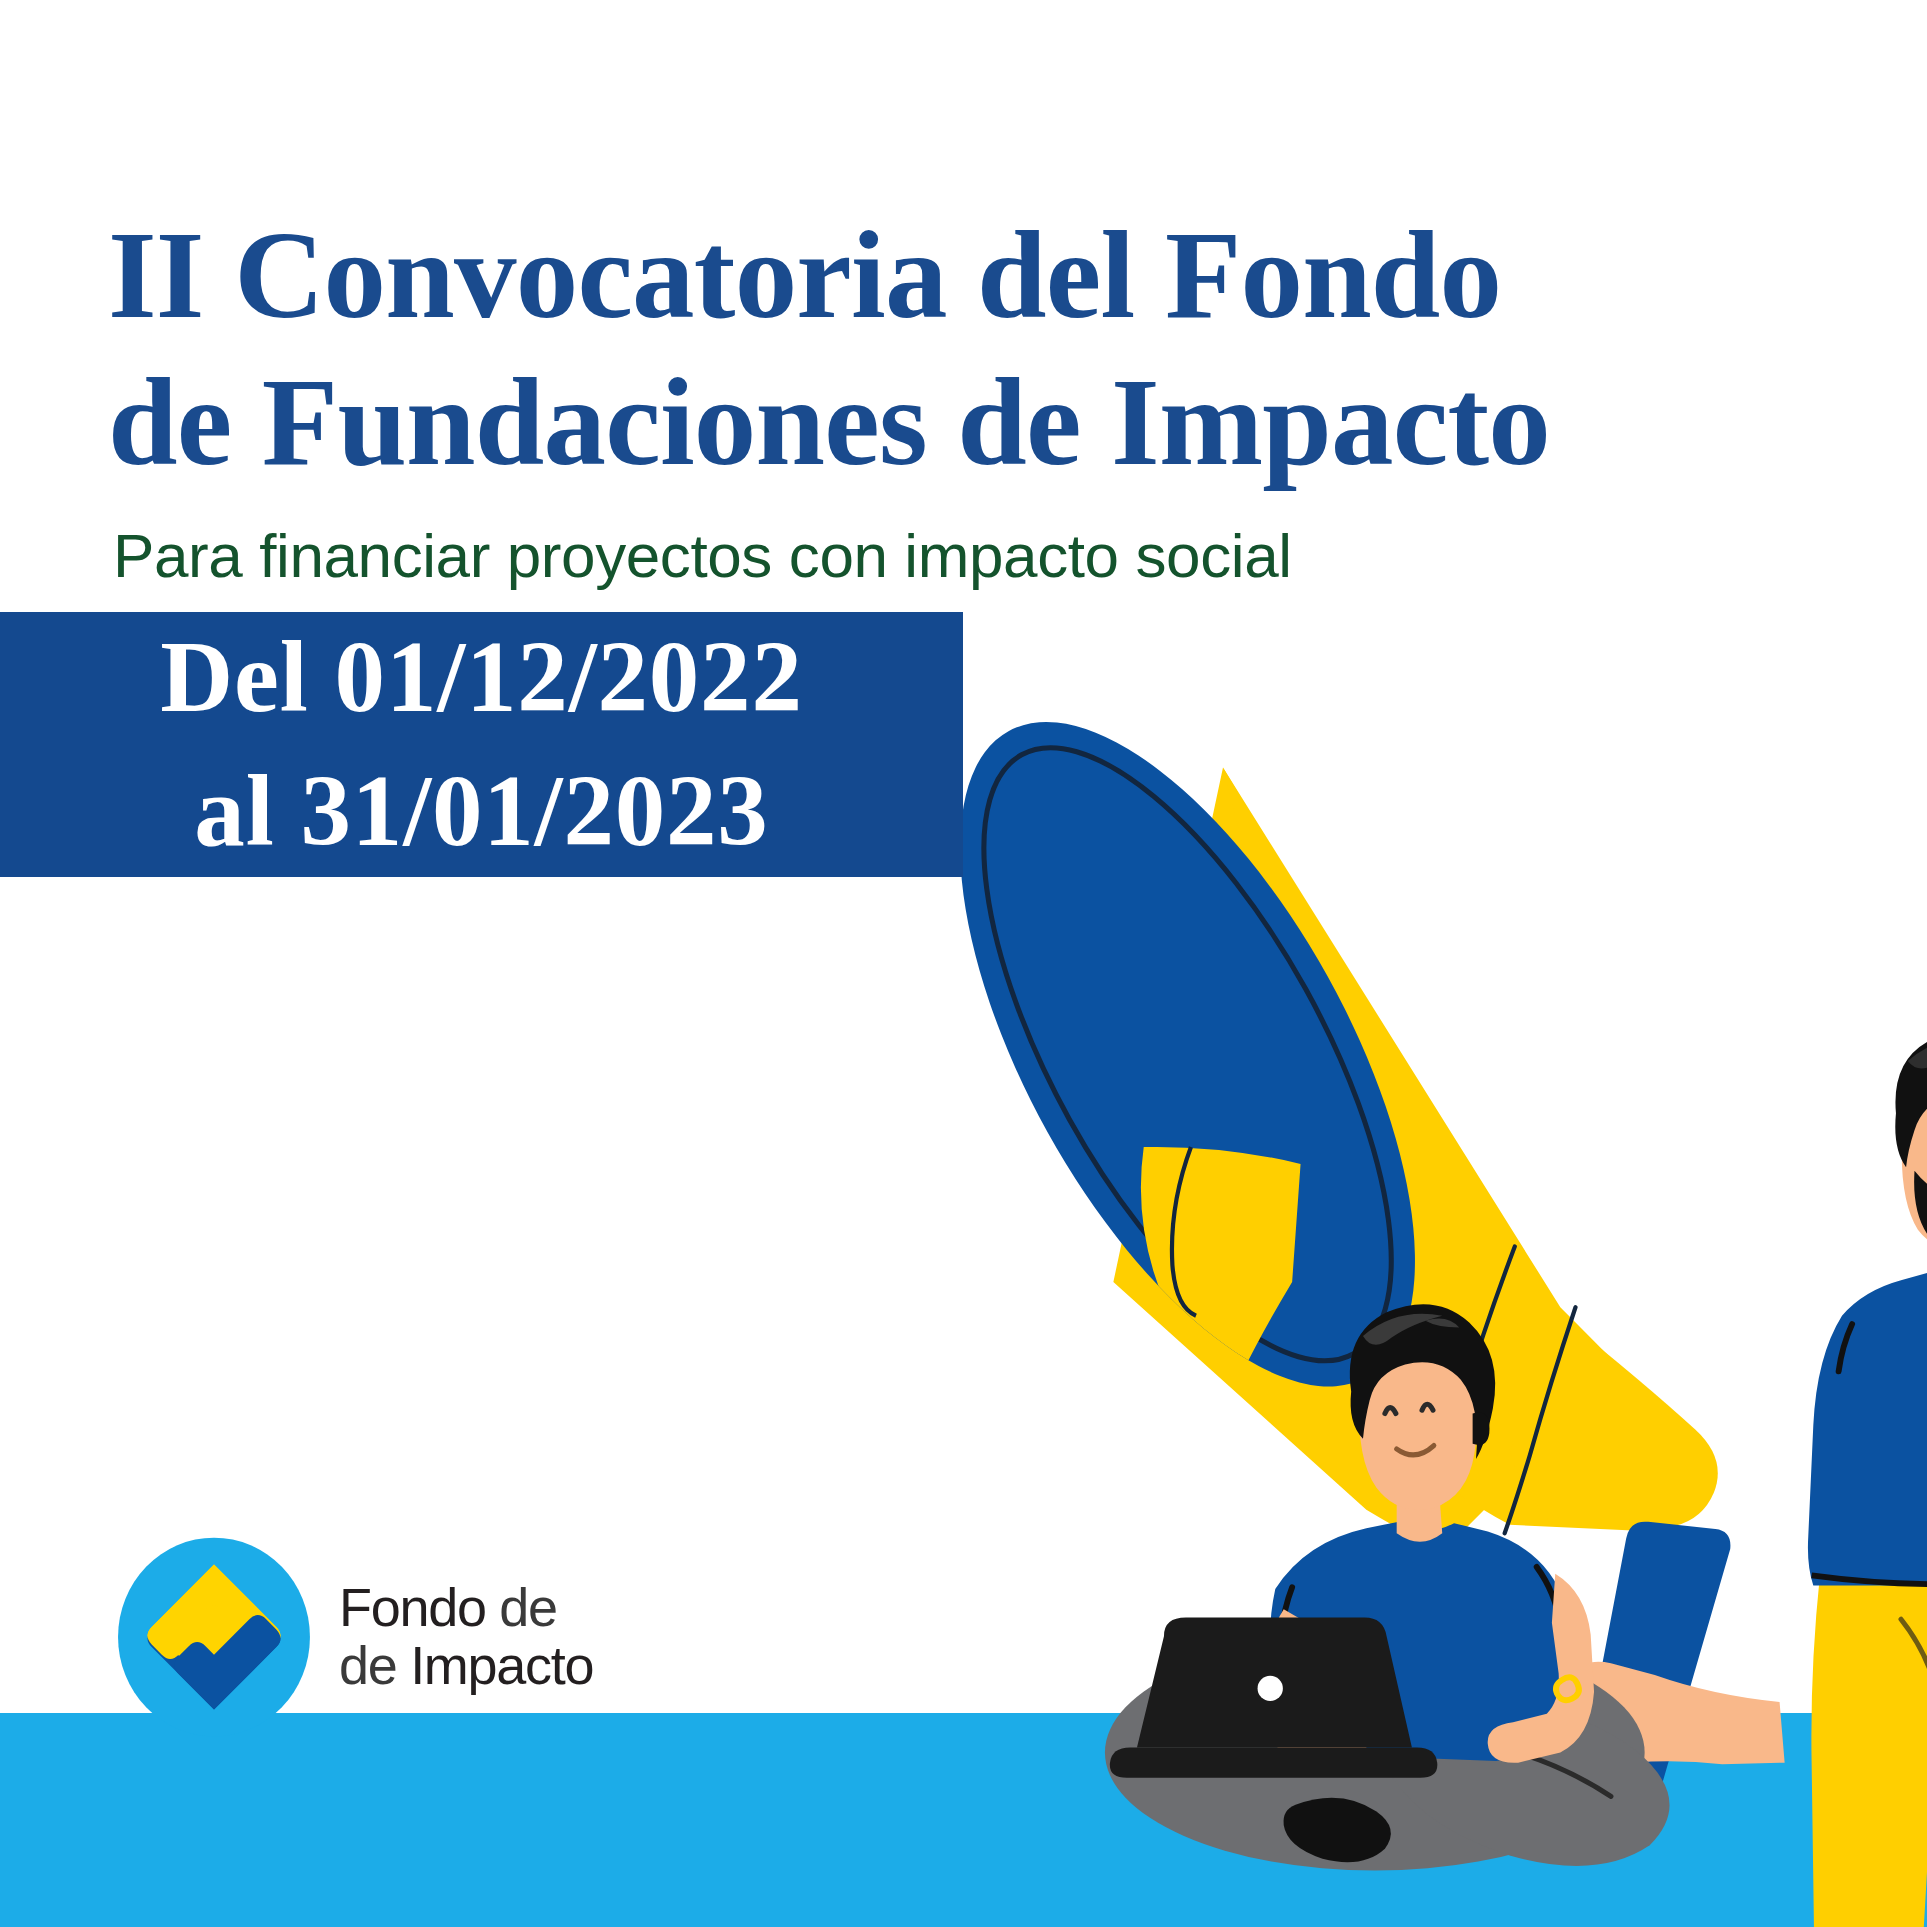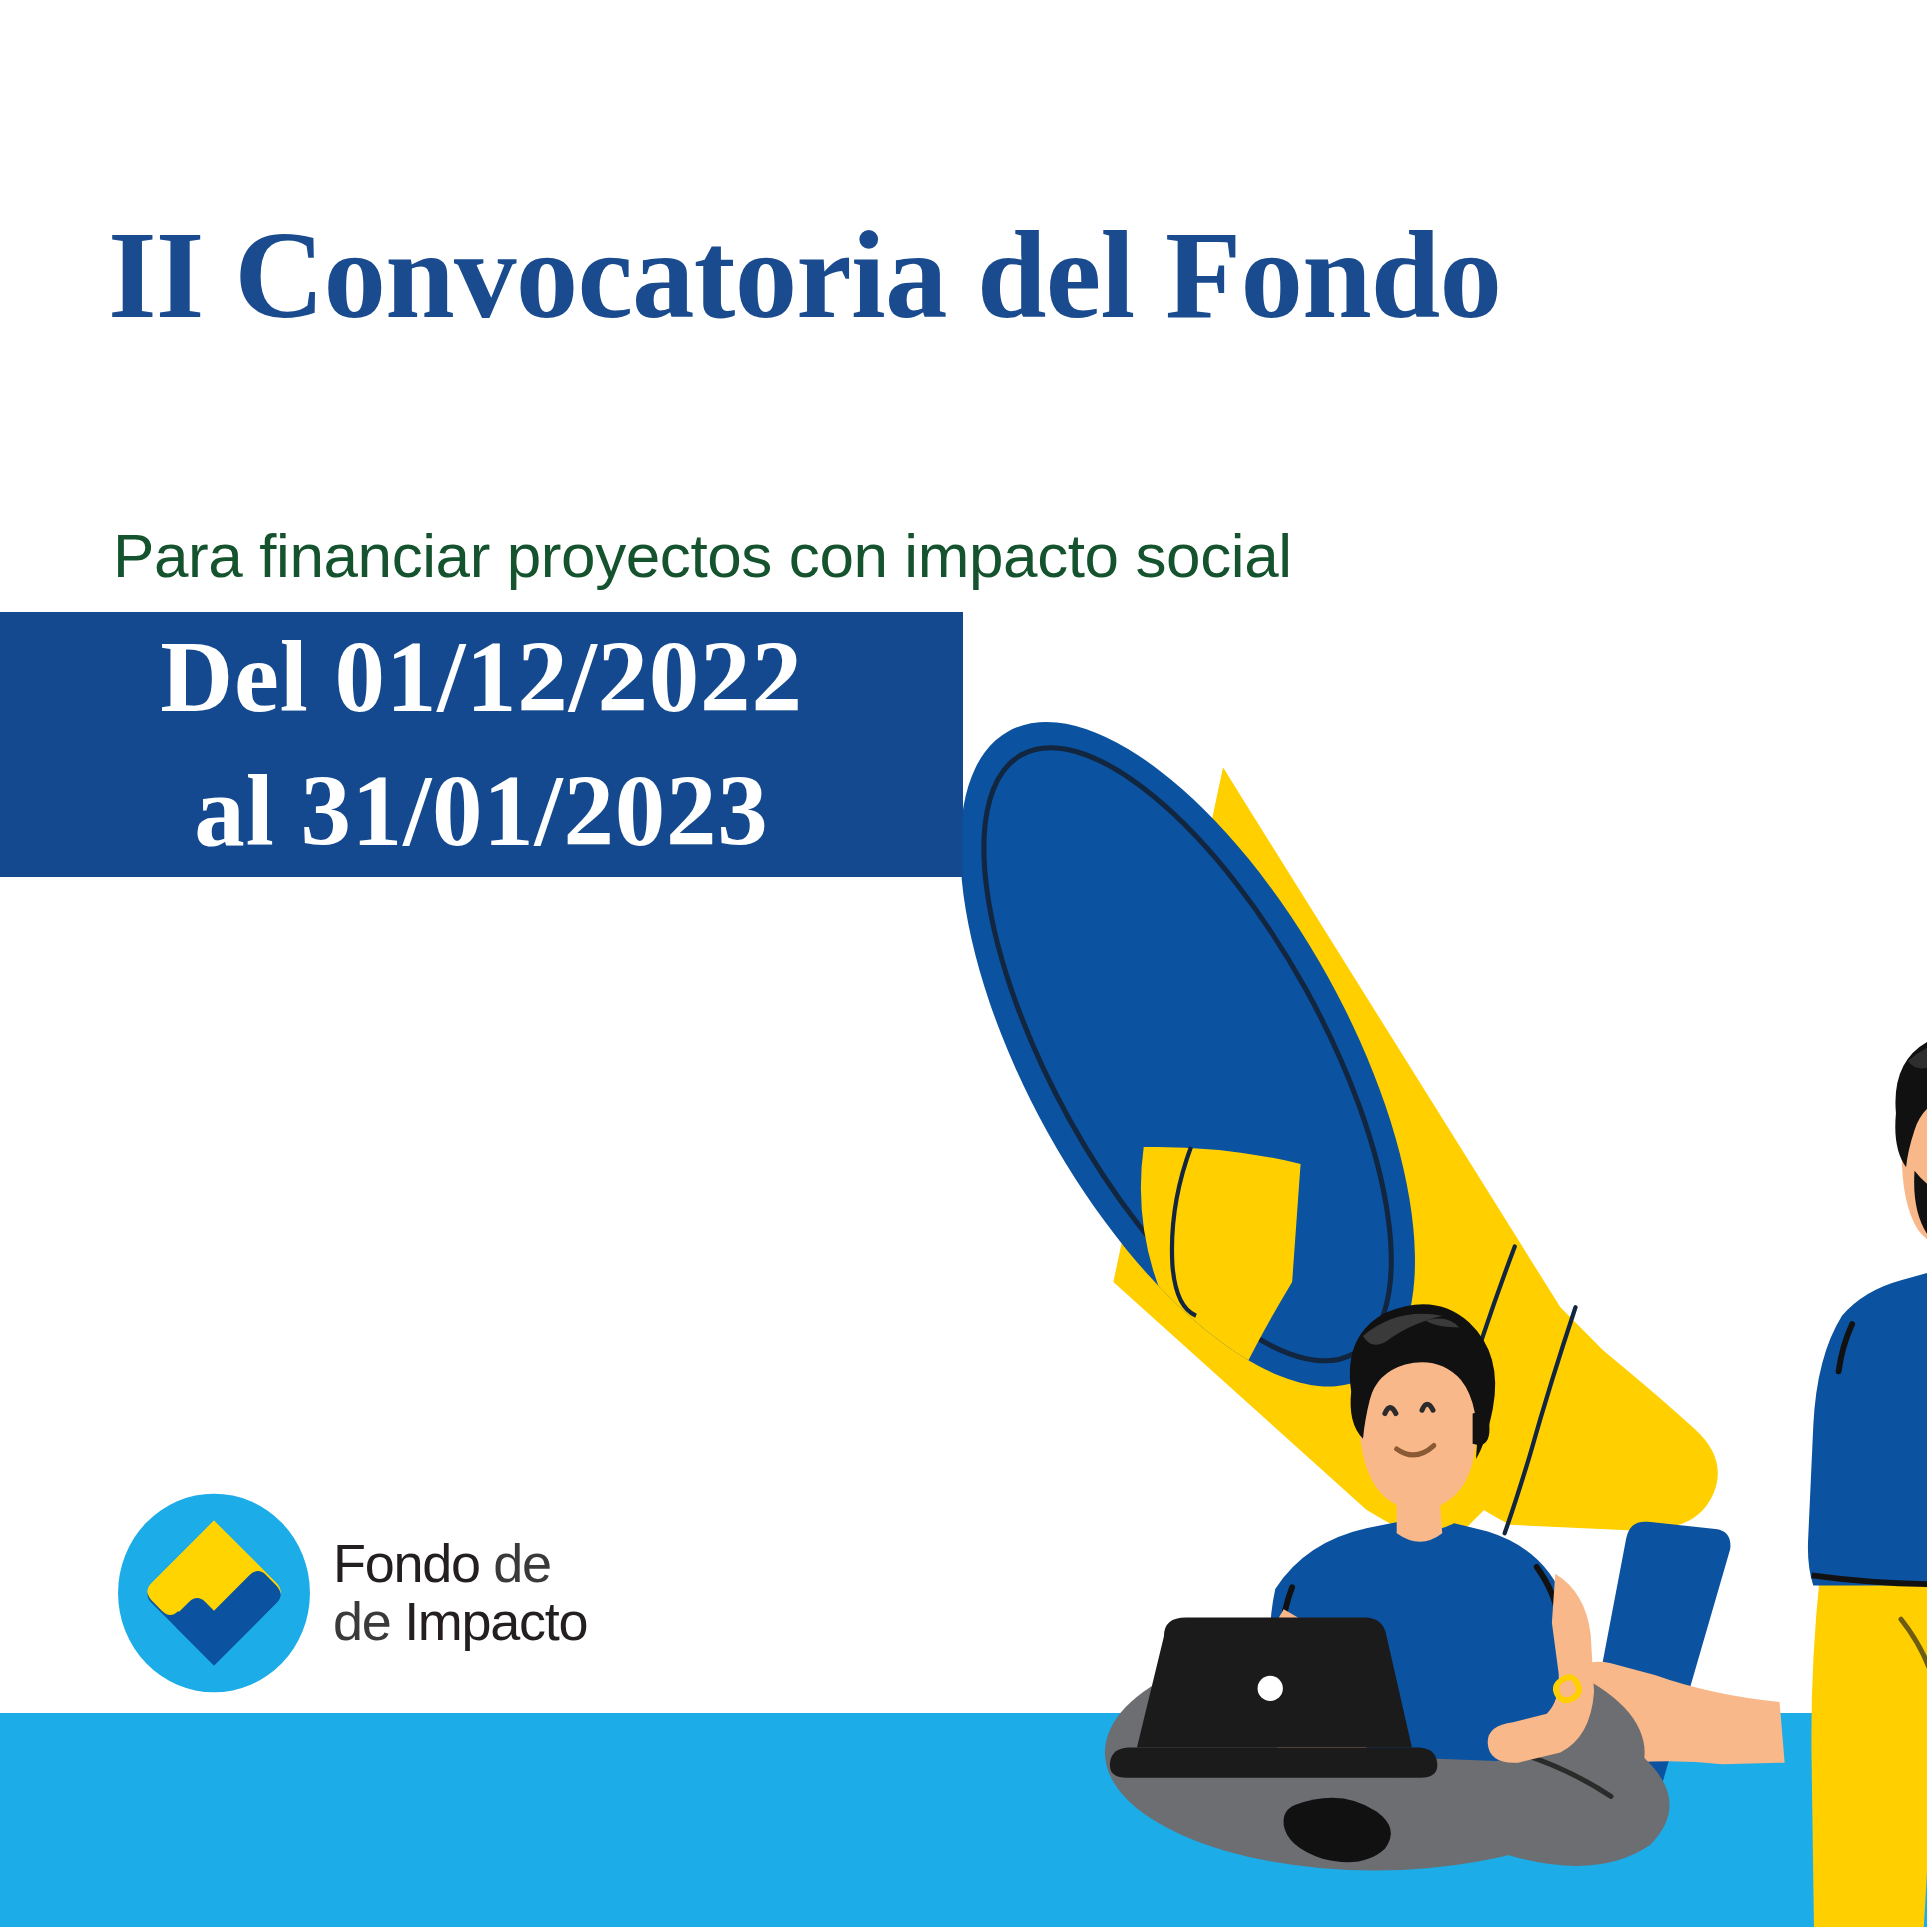--- a/index.html
+++ b/index.html
@@ -82,25 +82,25 @@
     letter-spacing: 0.8px;
     color: #ffffff;
     white-space: nowrap;
     text-align: center;
   }
 
   
   .logo-lockup {
     position: absolute;
     left: 116px;
-    top: 1492px;
+    top: 1536px;
     z-index: 6;
     display: flex;
     align-items: center;
-    gap: 21px;
+    gap: 27px;
   }
   .logo-mark { width: 196px; height: 202px; flex: 0 0 auto; display: block; }
   .logo-wordmark {
     font-family: "Liberation Sans", sans-serif;
     font-size: 54px;
     line-height: 1.07;
     color: #231f20;
     letter-spacing: -1.3px;
     white-space: nowrap;
   }
@@ -300,20 +300,21 @@
           <path d="M190 1312 L530 1312 Q552 1312 554 1330
                    Q556 1348 534 1348 L186 1348
                    Q164 1348 166 1330 Q168 1312 190 1312 Z" fill="#1b1b1b"></path>
         </g>
       </g>
     </svg>
   </div>
 
   <h1 class="headline">
     <span class="line">II Convocatoria del Fondo</span>
+    <span class="line">de Fundaciones de Impacto</span>
   </h1>
 
   <p class="subtitle">Para financiar proyectos con impacto social</p>
 
   <div class="date-banner">
     <span class="date-line">Del 01/12/2022</span>
     <span class="date-line">al 31/01/2023</span>
   </div>
 
   <div class="logo-lockup">

